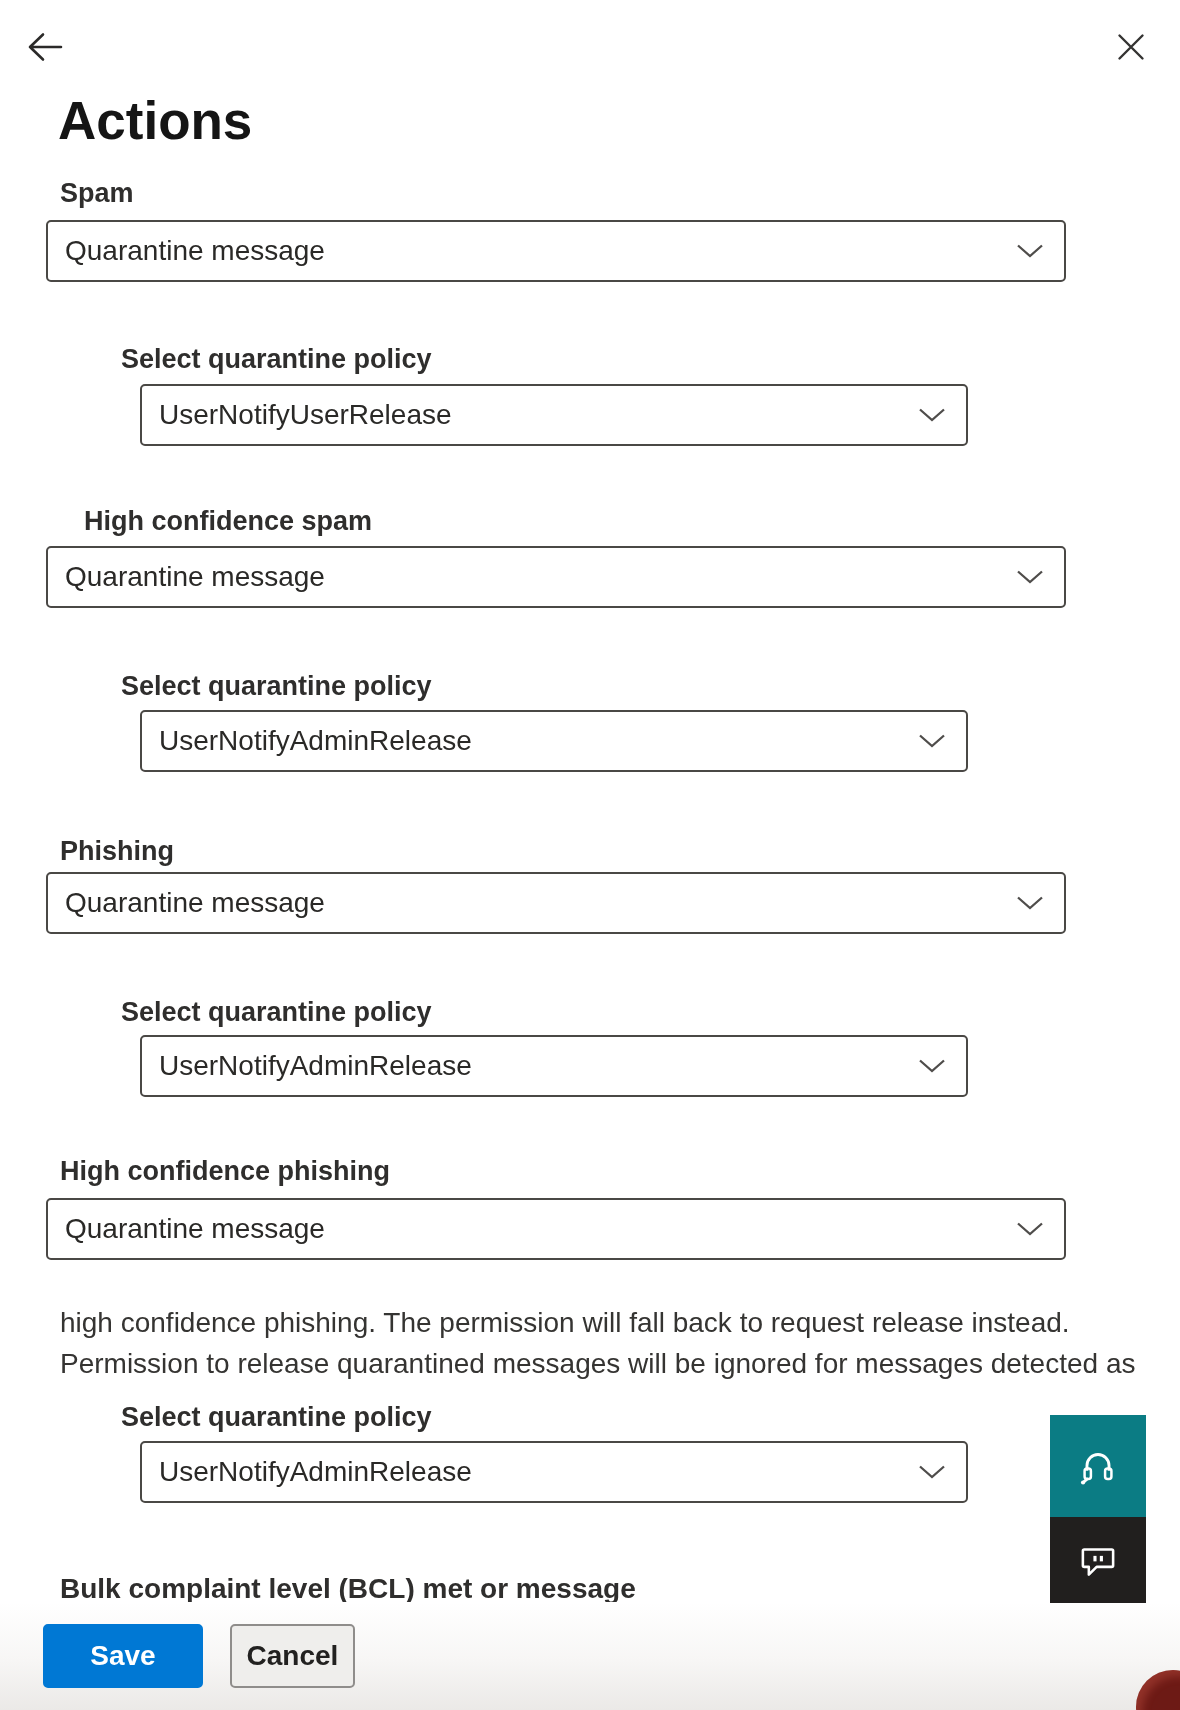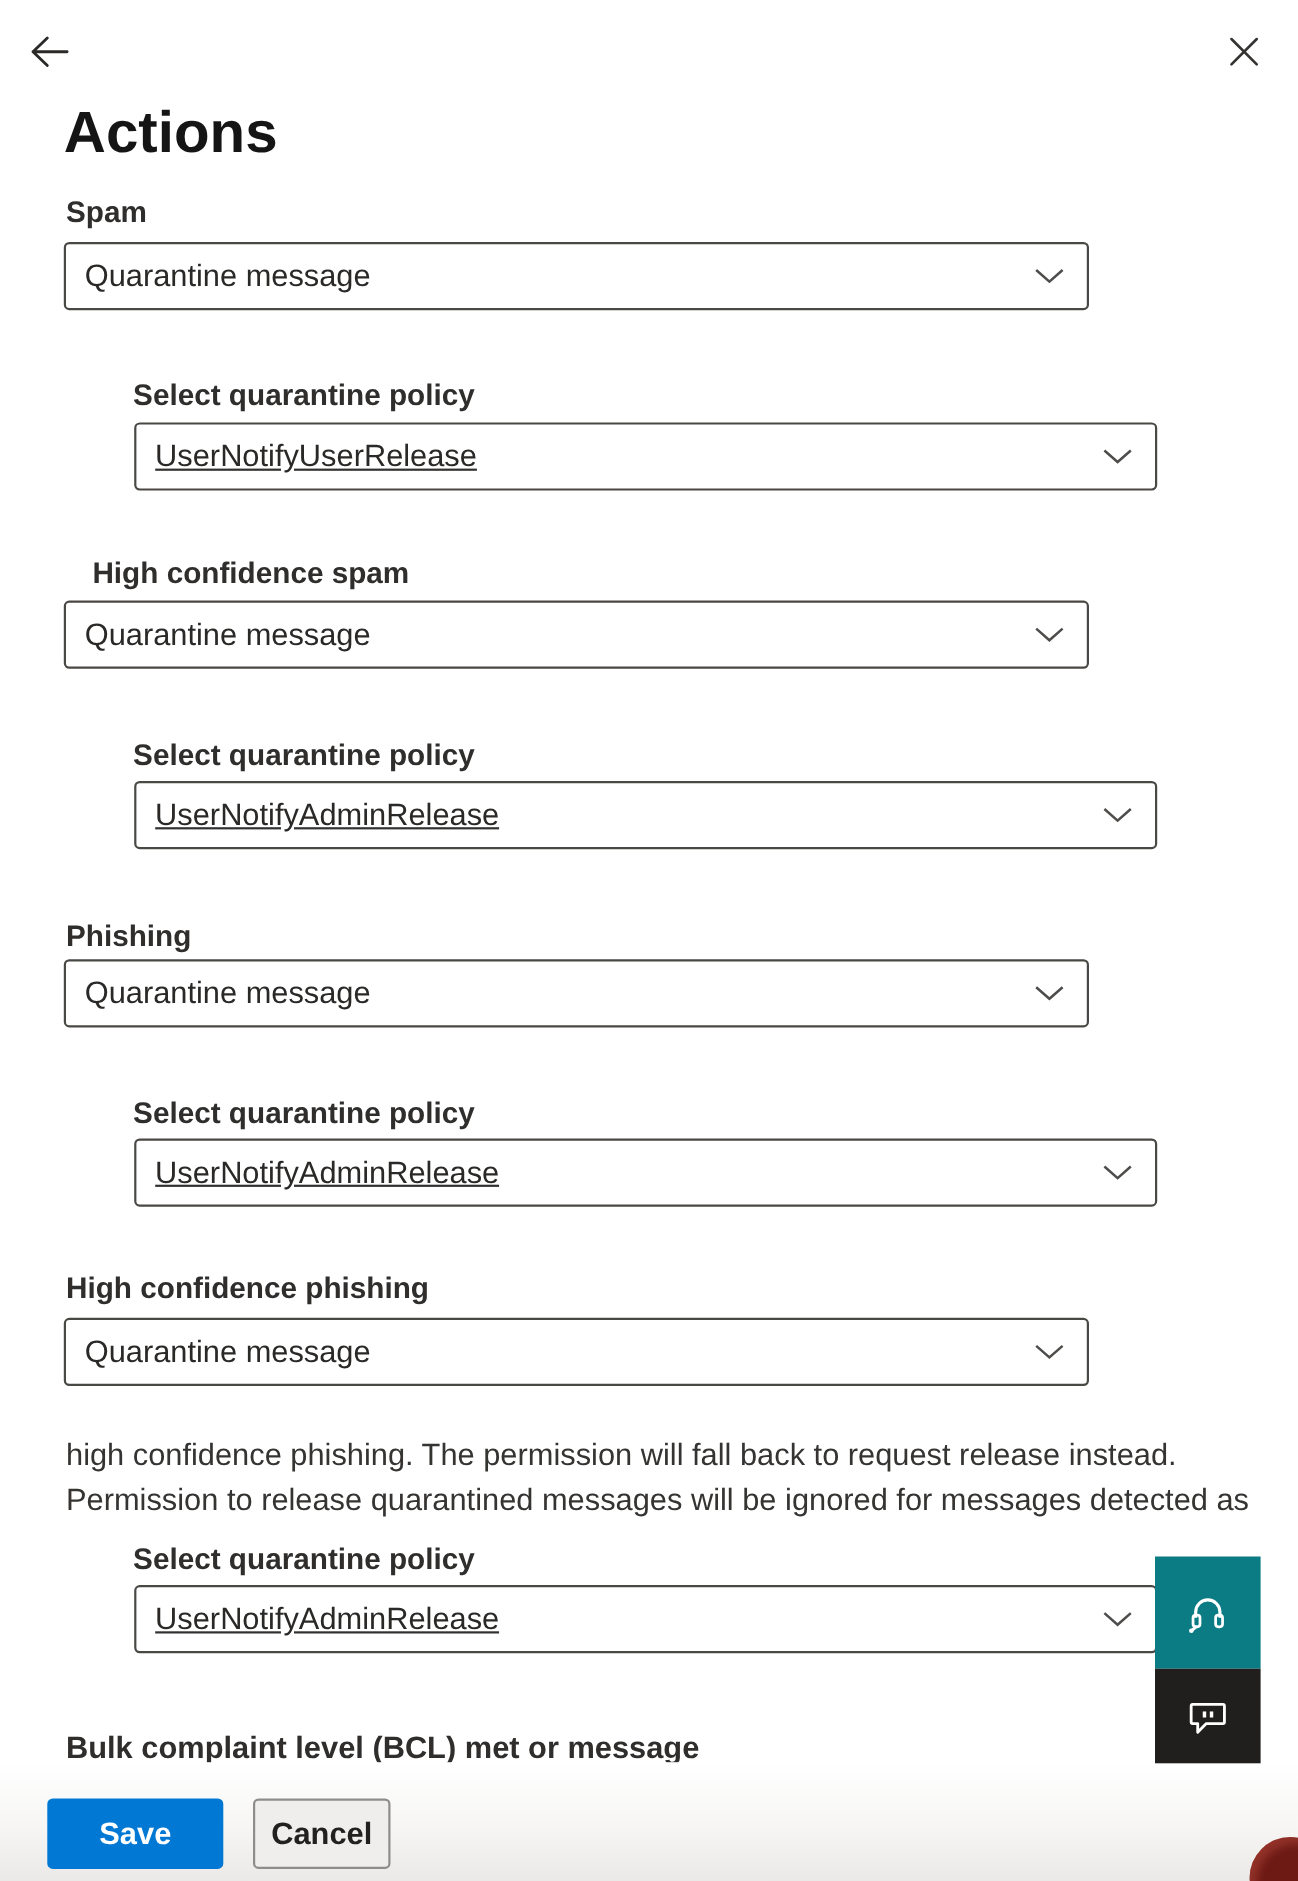--- a/index.html
+++ b/index.html
@@ -7,32 +7,32 @@
   .canvas{
     position:relative;width:1180px;height:1710px;background:#ffffff;overflow:hidden;
     font-family:"Liberation Sans","DejaVu Sans",sans-serif;color:#323130;
   }
   .abs{position:absolute;}
   .icon-btn{background:transparent;border:none;padding:0;cursor:pointer;display:flex;align-items:center;justify-content:center;}
   .page-title{left:58px;top:98px;font-size:53px;line-height:46px;font-weight:700;color:#151515;}
   .field-label{left:60px;font-size:27px;line-height:30px;font-weight:600;color:#2f2e2d;}
   .field-label.indent{left:121px;}
   .combobox{
-    left:58px;width:932px;height:62px;background:#ffffff;border:2px solid #4a4845;border-radius:5px;
+    left:46px;width:1020px;height:62px;background:#ffffff;border:2px solid #4a4845;border-radius:5px;
     display:flex;align-items:center;padding:0 60px 0 17px;cursor:pointer;
   }
-  .combobox.indent{left:122px;width:930px;text-decoration:underline;}
+  .combobox.indent{left:140px;width:828px;}
   .combobox .value{font-size:28px;color:#2a2927;white-space:nowrap;overflow:hidden;}
   .combobox .chev{position:absolute;right:20px;top:50%;transform:translateY(-50%);display:flex;}
   .note{left:60px;font-size:28px;line-height:41px;color:#353432;white-space:nowrap;}
   .bcl-label{left:60px;top:1572px;font-size:28px;line-height:34px;font-weight:600;color:#2f2e2d;white-space:nowrap;}
   .footer{
     left:0;top:1602px;width:1180px;height:108px;z-index:5;
     background:linear-gradient(180deg,#ffffff 0%,#f7f6f5 55%,#ebe9e7 100%);
-    display:flex;align-items:center;padding:22px 0 0 43px;
+    display:flex;align-items:flex-start;padding:22px 0 0 43px;
   }
   .btn{height:64px;border-radius:5px;font-size:28px;font-weight:600;cursor:pointer;
        font-family:"Liberation Sans","DejaVu Sans",sans-serif;display:inline-flex;align-items:center;justify-content:center;}
   .btn-primary{width:160px;background:#0078d4;border:2px solid #0078d4;color:#ffffff;}
   .btn-default{width:125px;margin-left:27px;background:#efeeec;border:2px solid #8f8d8b;color:#222120;}
   .side-btn{left:1050px;width:96px;z-index:6;border:none;}
   .side-help{top:1415px;height:102px;background:#0b7c84;}
   .side-feedback{top:1517px;height:86px;background:#211f1e;}
   .corner-artifact{
     right:-30px;bottom:-34px;width:74px;height:74px;border-radius:50%;

